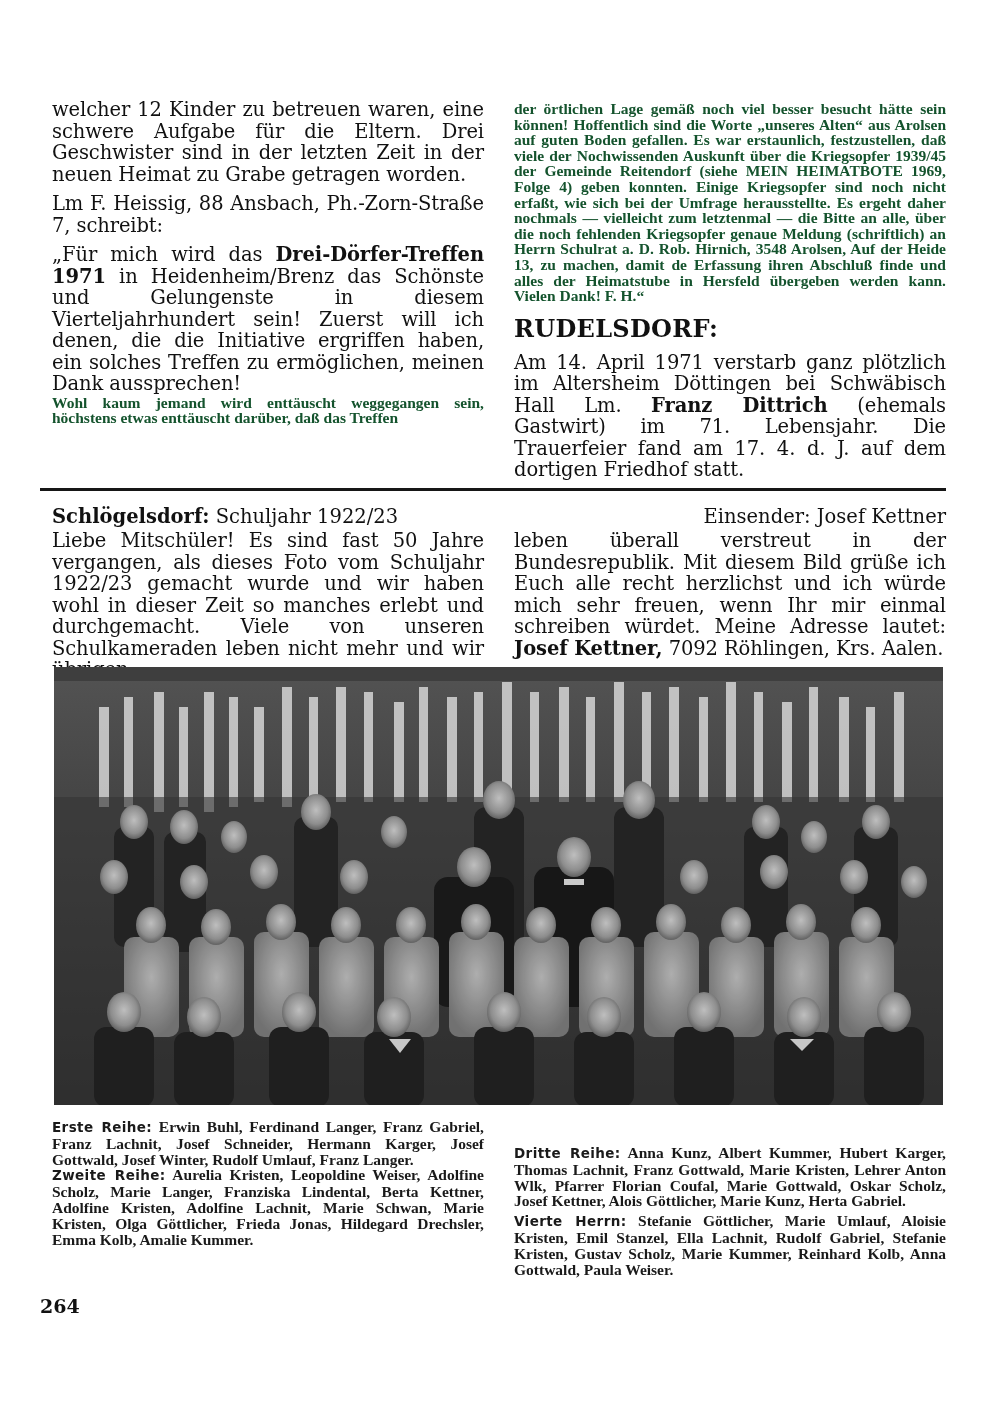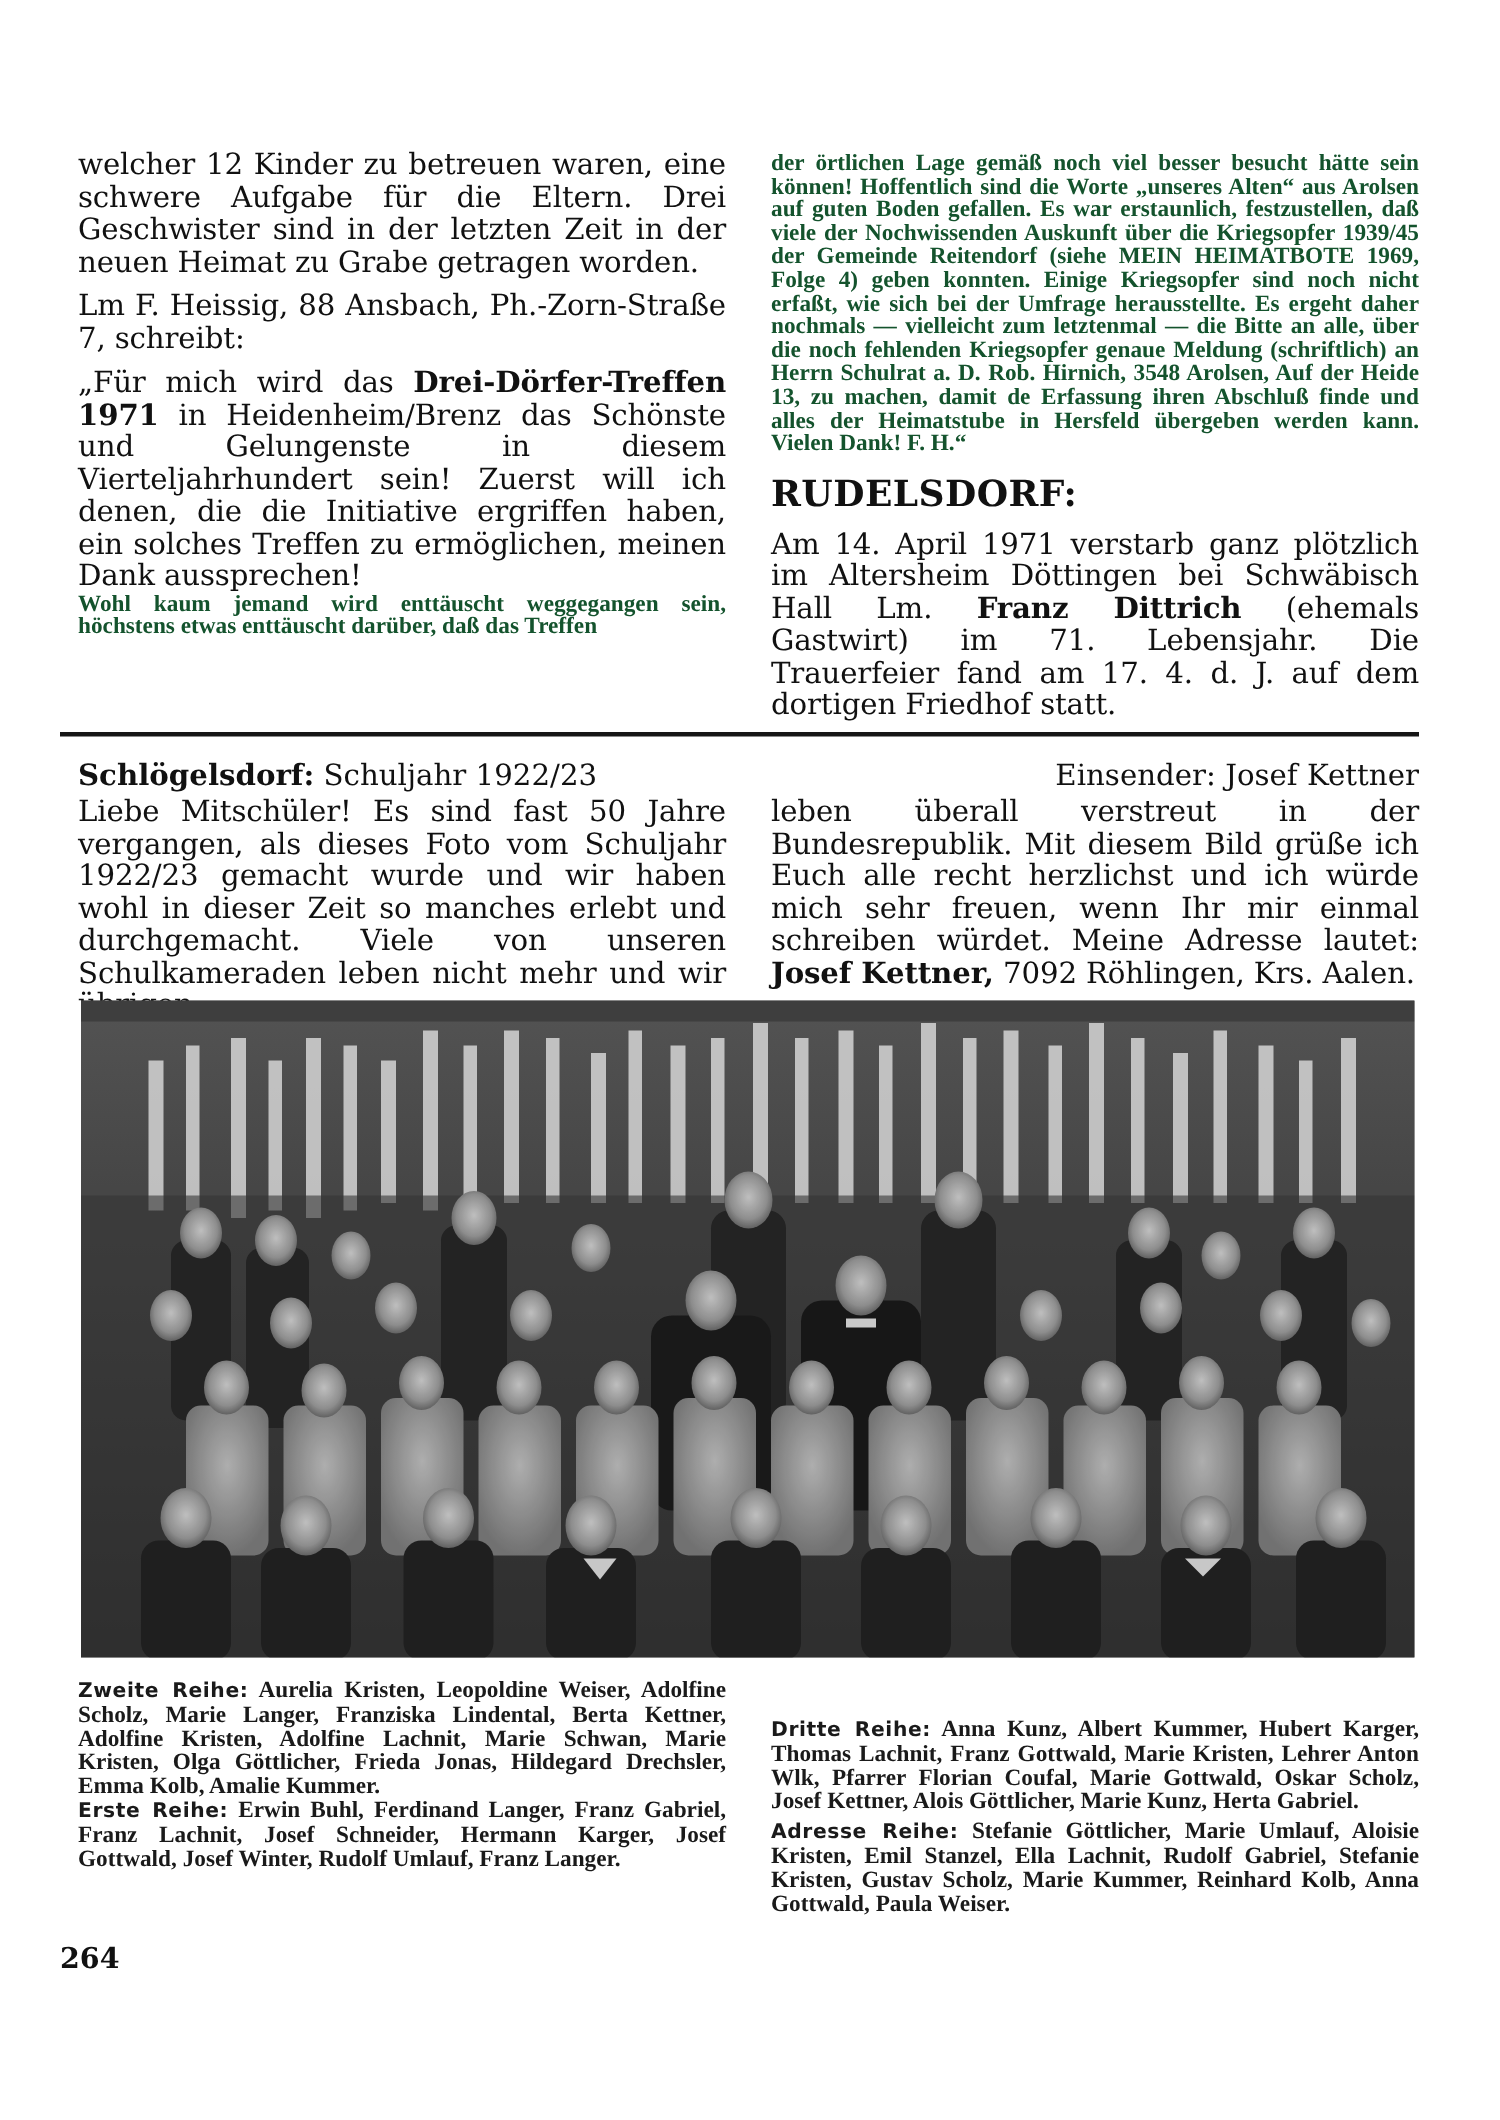--- a/index.html
+++ b/index.html
@@ -211,22 +211,22 @@
         <g fill="#d8d8d8">
           <path d="M335 372 l22 0 l-11 14 z"></path>
             <path d="M736 372 l24 0 l-12 12 z"></path>
         </g>
       </g>
       <rect width="889" height="438" fill="#000" opacity="0.08"></rect>
     </svg>
   </div>
 
   <div class="col caption" style="left:52px; top:1119px; width:432px;">
+    <p><span class="lbl">Erste Reihe:</span><span> Erwin Buhl, Ferdinand Langer, Franz Gabriel, Franz Lachnit, Josef Schneider, Hermann Karger, Josef Gottwald, Josef Winter, Rudolf Umlauf, Franz Langer.</span></p>
     <p><span class="lbl">Zweite Reihe:</span><span> Aurelia Kristen, Leopoldine Weiser, Adolfine Scholz, Marie Langer, Franziska Lindental, Berta Kettner, Adolfine Kristen, Adolfine Lachnit, Marie Schwan, Marie Kristen, Olga Göttlicher, Frieda Jonas, Hildegard Drechsler, Emma Kolb, Amalie Kummer.</span></p>
-    <p><span class="lbl">Erste Reihe:</span><span> Erwin Buhl, Ferdinand Langer, Franz Gabriel, Franz Lachnit, Josef Schneider, Hermann Karger, Josef Gottwald, Josef Winter, Rudolf Umlauf, Franz Langer.</span></p>
   </div>
   <div class="col caption" style="left:514px; top:1119px; width:432px;margin-top:26px;">
     <p><span class="lbl">Dritte Reihe:</span><span> Anna Kunz, Albert Kummer, Hubert Karger, Thomas Lachnit, Franz Gottwald, Marie Kristen, Lehrer Anton Wlk, Pfarrer Florian Coufal, Marie Gottwald, Oskar Scholz, Josef Kettner, Alois Göttlicher, Marie Kunz, Herta Gabriel.</span></p>
-    <p style="margin-top:4px;"><span class="lbl">Adresse Reihe:</span><span> Stefanie Göttlicher, Marie Umlauf, Aloisie Kristen, Emil Stanzel, Ella Lachnit, Rudolf Gabriel, Stefanie Kristen, Gustav Scholz, Marie Kummer, Reinhard Kolb, Anna Gottwald, Paula Weiser.</span></p>
+    <p style="margin-top:4px;"><span class="lbl">Vierte Herrn:</span><span> Stefanie Göttlicher, Marie Umlauf, Aloisie Kristen, Emil Stanzel, Ella Lachnit, Rudolf Gabriel, Stefanie Kristen, Gustav Scholz, Marie Kummer, Reinhard Kolb, Anna Gottwald, Paula Weiser.</span></p>
   </div>
 
   <div class="pageno">264</div>
 </div>
 
 </body></html>

